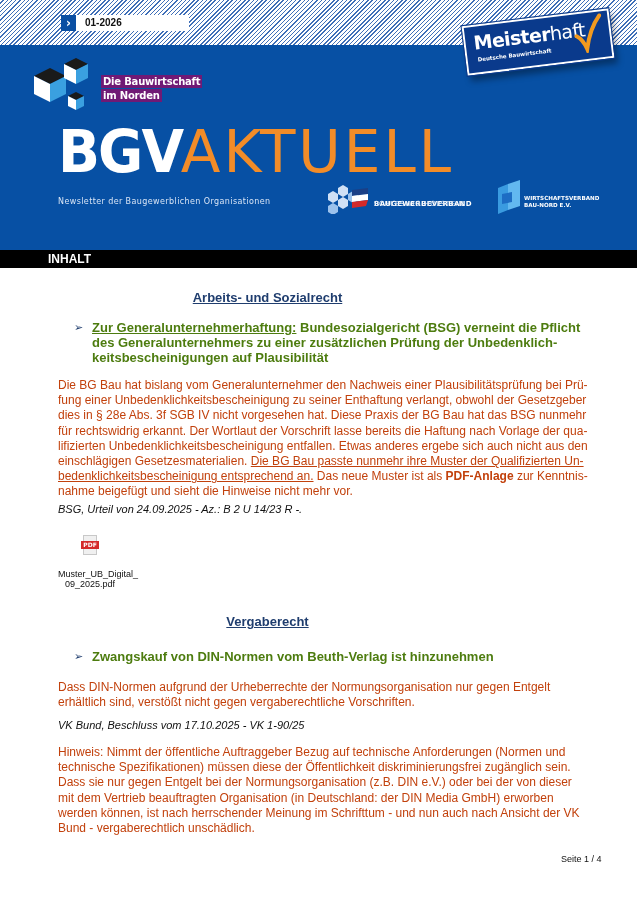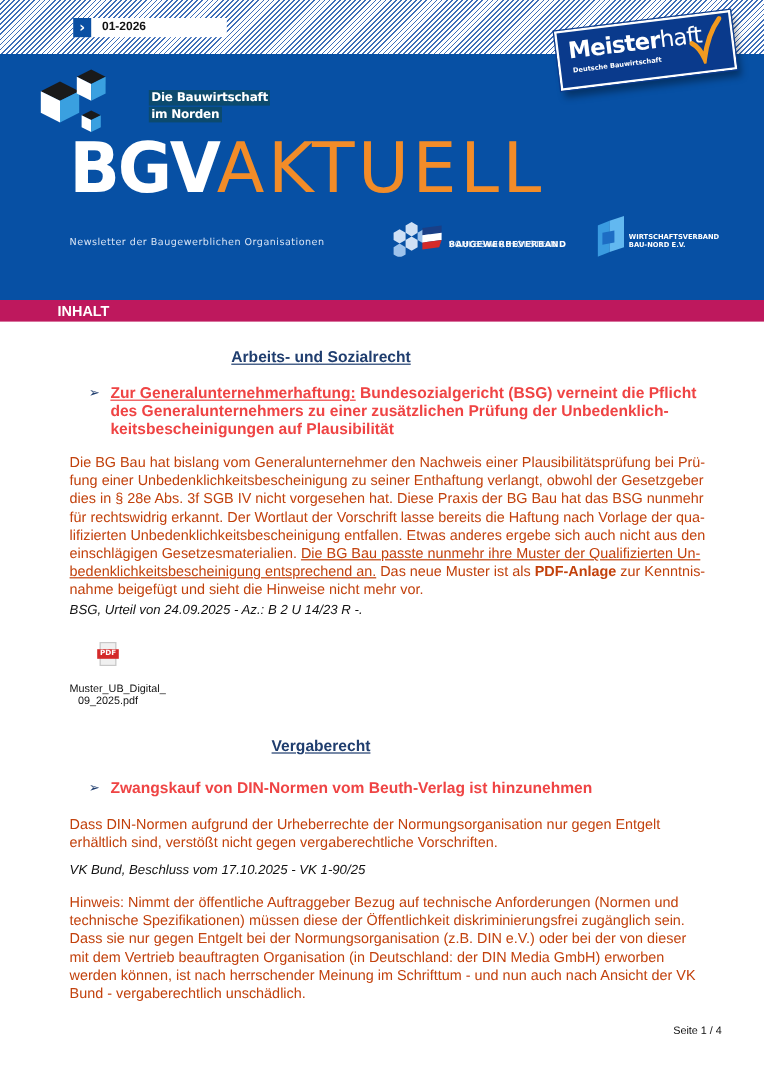--- a/index.html
+++ b/index.html
@@ -10,24 +10,24 @@
     background: repeating-linear-gradient(135deg, #ffffff 0px, #ffffff 2px, #3f6fb8 2px, #3f6fb8 3px); }
   .issue-box { position: absolute; left: 61px; top: 15px; width: 128px; height: 16px; background: #fff; }
   .issue-chev { position: absolute; left: 0; top: 0; width: 15px; height: 16px; background: #0a4fa3; color: #fff;
     font: bold 12px "DejaVu Sans", sans-serif; line-height: 16px; text-align: center; }
   .issue-text { position: absolute; left: 24px; top: 0; font: bold 10px "Liberation Sans", sans-serif; line-height: 16px; color: #111; }
 
   .blue { position: absolute; left: 0; top: 45px; width: 637px; height: 205px; background: #0750a4; }
 
   .cubes { position: absolute; left: 32px; top: 56px; width: 64px; height: 60px; }
   .tagline { position: absolute; left: 101px; top: 75px; }
-  .tagline span { display: block; background: #0c4a6e; color: #fff; font: bold 10px "DejaVu Sans", sans-serif;
-    padding: 1px 2px; margin-bottom: 1px; width: fit-content; letter-spacing: -0.2px; margin-left: 23px; }
+  .tagline span { display: block; background: #701a75; color: #fff; font: bold 10px "DejaVu Sans", sans-serif;
+    padding: 1px 2px; margin-bottom: 1px; width: fit-content; letter-spacing: -0.2px; }
 
-  .brand { position: absolute; left: 58px; top: 108px; height: 64px; white-space: nowrap; }
+  .brand { position: absolute; left: 58px; top: 120px; height: 64px; white-space: nowrap; }
   .brand .bgv { font: bold 58px "DejaVu Sans", sans-serif; color: #fff; letter-spacing: -2px; line-height: 64px; vertical-align: top; transform: scaleX(0.95); display: inline-block; transform-origin: left; }
   .brand .aktuell { font: 300 58px "DejaVu Sans", sans-serif; color: #f28c28; letter-spacing: 3px; line-height: 64px; font-weight: normal; -webkit-text-stroke: 0; vertical-align: top; margin-left: -8px; display: inline-block; }
   .newsletter { position: absolute; left: 58px; top: 197px; color: #d8e4f5; font: 8px "DejaVu Sans", sans-serif; letter-spacing: 0.4px; }
 
   .meister { position: absolute; left: 464px; top: 17px; width: 144px; height: 46px; background: #0a3a8c;
     border: 2px solid #fff; outline: 1px solid #0a3a8c; transform: rotate(-7deg); box-shadow: 3px 6px 6px rgba(0,0,0,0.35); }
   .meister .m1 { position: absolute; left: 8px; top: 5px; font: bold 19px "DejaVu Sans", sans-serif; color: #fff; letter-spacing: -0.6px; }
   .meister .m1 b { font-weight: normal; }
   .meister .m2 { position: absolute; left: 10px; top: 30px; font: bold 5.5px "DejaVu Sans", sans-serif; color: #fff; }
   .meister .check { position: absolute; right: 6px; top: 2px; width: 30px; height: 38px; }
@@ -35,26 +35,26 @@
   .bgsh { position: absolute; left: 326px; top: 184px; }
   .bgsh .logo { position: absolute; left: 0; top: 0; width: 44px; height: 30px; }
   .bgsh .t1 { position: absolute; left: 48px; top: 16px; font: bold 7px "DejaVu Sans", sans-serif; color: #fff; white-space: nowrap; letter-spacing: 0.3px; }
   .bgsh .t2 { position: absolute; left: 48px; top: 16px; font: 7px "DejaVu Sans", sans-serif; color: #dfe8f5; white-space: nowrap; letter-spacing: 0.6px; }
 
   .wvbn { position: absolute; left: 498px; top: 180px; }
   .wvbn .logo { position: absolute; left: 0; top: 0; width: 22px; height: 36px; }
   .wvbn .t1 { position: absolute; left: 26px; top: 15px; font: bold 5.6px "DejaVu Sans", sans-serif; color: #fff; white-space: nowrap; }
   .wvbn .t2 { position: absolute; left: 26px; top: 22px; font: bold 5.6px "DejaVu Sans", sans-serif; color: #fff; white-space: nowrap; }
 
-  .inhalt-bar { position: absolute; left: 0; top: 250px; width: 637px; height: 18px; background: #be185d; }
+  .inhalt-bar { position: absolute; left: 0; top: 250px; width: 637px; height: 18px; background: #000000; }
   .inhalt-bar span { position: absolute; left: 48px; top: 1px; font: bold 12px "Liberation Sans", sans-serif; color: #fff; line-height: 16px; }
 
   
   .sec-title { position: absolute; left: 0; width: 535px; text-align: center; font: bold 13px "Liberation Sans", sans-serif; color: #1f3d6e; text-decoration: underline; }
-  .art-head { position: absolute; left: 92px; width: 500px; font: bold 13px/15px "Liberation Sans", sans-serif; color: #ef4444; }
+  .art-head { position: absolute; left: 92px; width: 500px; font: bold 13px/15px "Liberation Sans", sans-serif; color: #4d7c0f; }
   .art-head .u { text-decoration: underline; }
   .bullet { position: absolute; left: 74px; font: 11px "DejaVu Sans", sans-serif; color: #1f3d6e; }
   .para { position: absolute; left: 58px; width: 530px; font: 12px/15.2px "Liberation Sans", sans-serif; color: #c2410c; }
   .para .u { text-decoration: underline; }
   .para b { font-weight: bold; }
   .cite { position: absolute; left: 58px; font: italic 11px "Liberation Sans", sans-serif; color: #111; }
 
   .attach { position: absolute; left: 58px; top: 535px; width: 64px; text-align: center; }
   .pdf-icon { position: relative; margin: 0 auto; width: 18px; height: 20px; }
   .pdf-icon .page { position: absolute; left: 2px; top: 0; width: 14px; height: 20px; background: #f0f0f0; border: 1px solid #c8c8c8; box-sizing: border-box; }

